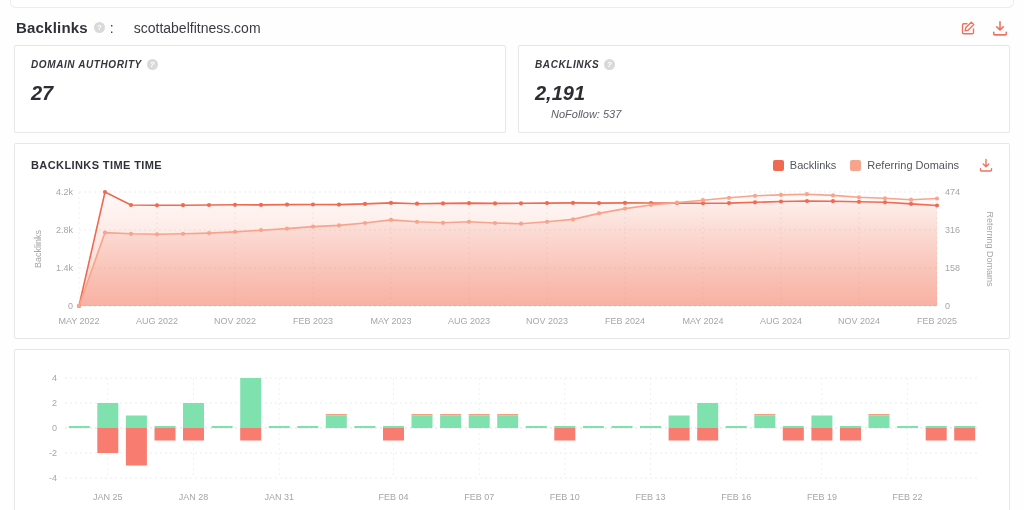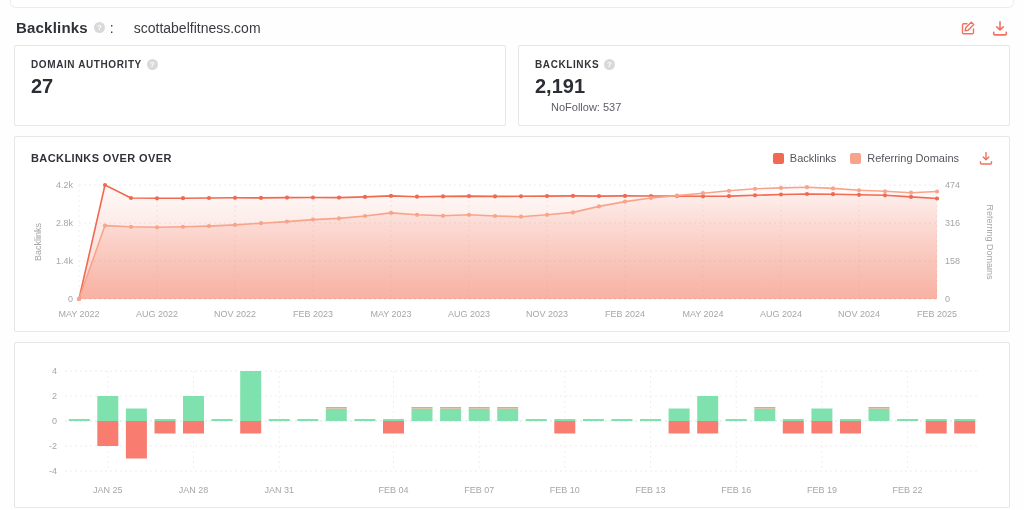--- a/index.html
+++ b/index.html
@@ -9,26 +9,26 @@
     border:1px solid #ececec; border-top:none; border-radius:0 0 6px 6px; }
   .page-header { display:flex; align-items:center; margin:11px 16px 9px 16px; }
   .page-title { font-size:15px; font-weight:bold; color:#30323a; letter-spacing:.2px; }
   .qicon { display:inline-block; width:11px; height:11px; border-radius:50%;
     background:#d9d9d9; color:#fff; font-size:8px; line-height:11px; text-align:center;
     margin:0 5px 0 6px; vertical-align:1px; font-weight:bold; }
   .page-domain { font-size:14px; color:#3a3c42; }
   .header-actions { margin-left:auto; display:flex; gap:16px; align-items:center; }
   .act-icon { cursor:pointer; display:inline-flex; }
 
-  .cards-row { display:flex; gap:12px; margin:0 14px; }
+  .cards-row { display:flex; gap:12px; margin:0 14px;font-style:italic; }
   .stat-card { flex:1; background:#fff; border:1px solid #e7e7e7; border-radius:2px;
     padding:13px 16px 12px 16px; }
   .stat-label { font-size:10px; font-weight:bold; letter-spacing:.6px; color:#33353b; }
   .stat-label .qicon { margin-left:5px; }
-  .stat-value { font-size:20px; font-weight:bold; margin-top:5px; color:#2c2e34; }
+  .stat-value { font-size:20px; font-weight:bold; margin-top:12px; color:#2c2e34; }
   .stat-sub { font-size:11px; color:#5b5e66; margin-top:3px;margin-left:16px; }
 
   .chart-card { background:#fff; border:1px solid #e7e7e7; border-radius:2px;
     margin:10px 14px 0 14px; padding:12px 16px 4px 16px; }
   .chart-head { display:flex; align-items:center; height:18px; }
   .chart-title { font-size:11px; font-weight:bold; letter-spacing:.4px; color:#30323a; }
   .legend { margin-left:auto; display:flex; align-items:center; gap:14px; }
   .legend-item { display:flex; align-items:center; gap:6px; }
   .legend-swatch { width:11px; height:11px; border-radius:2px; display:inline-block; }
   .legend-label { font-size:11px; color:#53565c; }
@@ -72,21 +72,21 @@
   </div>
   <div class="stat-card">
     <div class="stat-label"><span>BACKLINKS</span><span class="qicon">?</span></div>
     <div class="stat-value">2,191</div>
     <div class="stat-sub">NoFollow: 537</div>
   </div>
 </div>
 
 <div class="chart-card">
   <div class="chart-head">
-    <span class="chart-title">BACKLINKS OVER OVER</span>
+    <span class="chart-title">BACKLINKS TIME TIME</span>
     <div class="legend">
       <span class="legend-item">
         <span class="legend-swatch" style="background: rgb(240, 106, 82);"></span>
         <span class="legend-label">Backlinks</span>
       </span>
       <span class="legend-item">
         <span class="legend-swatch" style="background: rgb(247, 164, 140);"></span>
         <span class="legend-label">Referring Domains</span>
       </span>
       <span class="act-icon">

